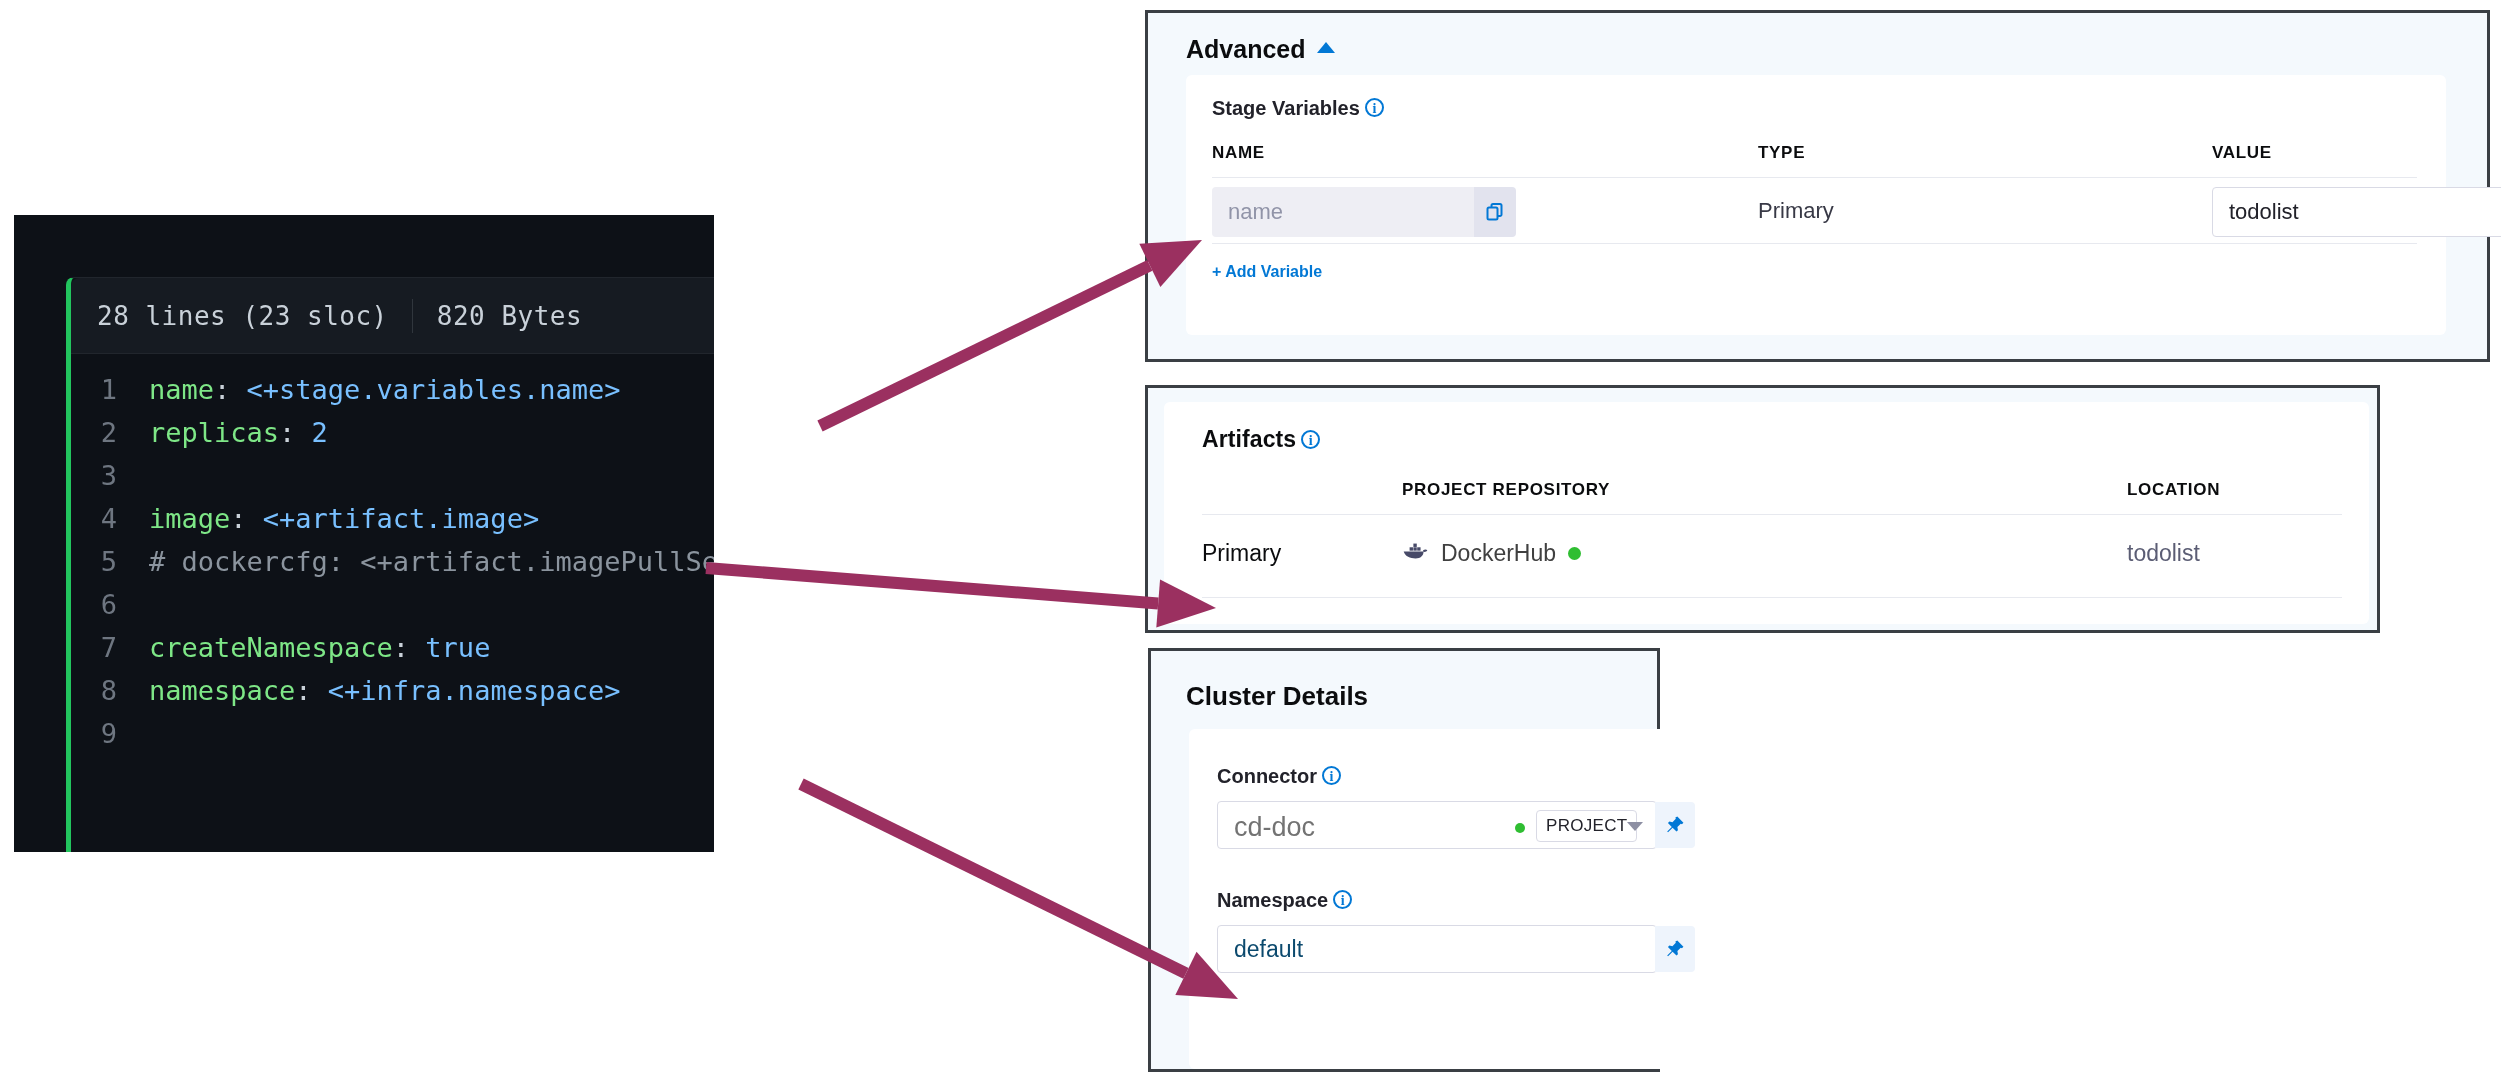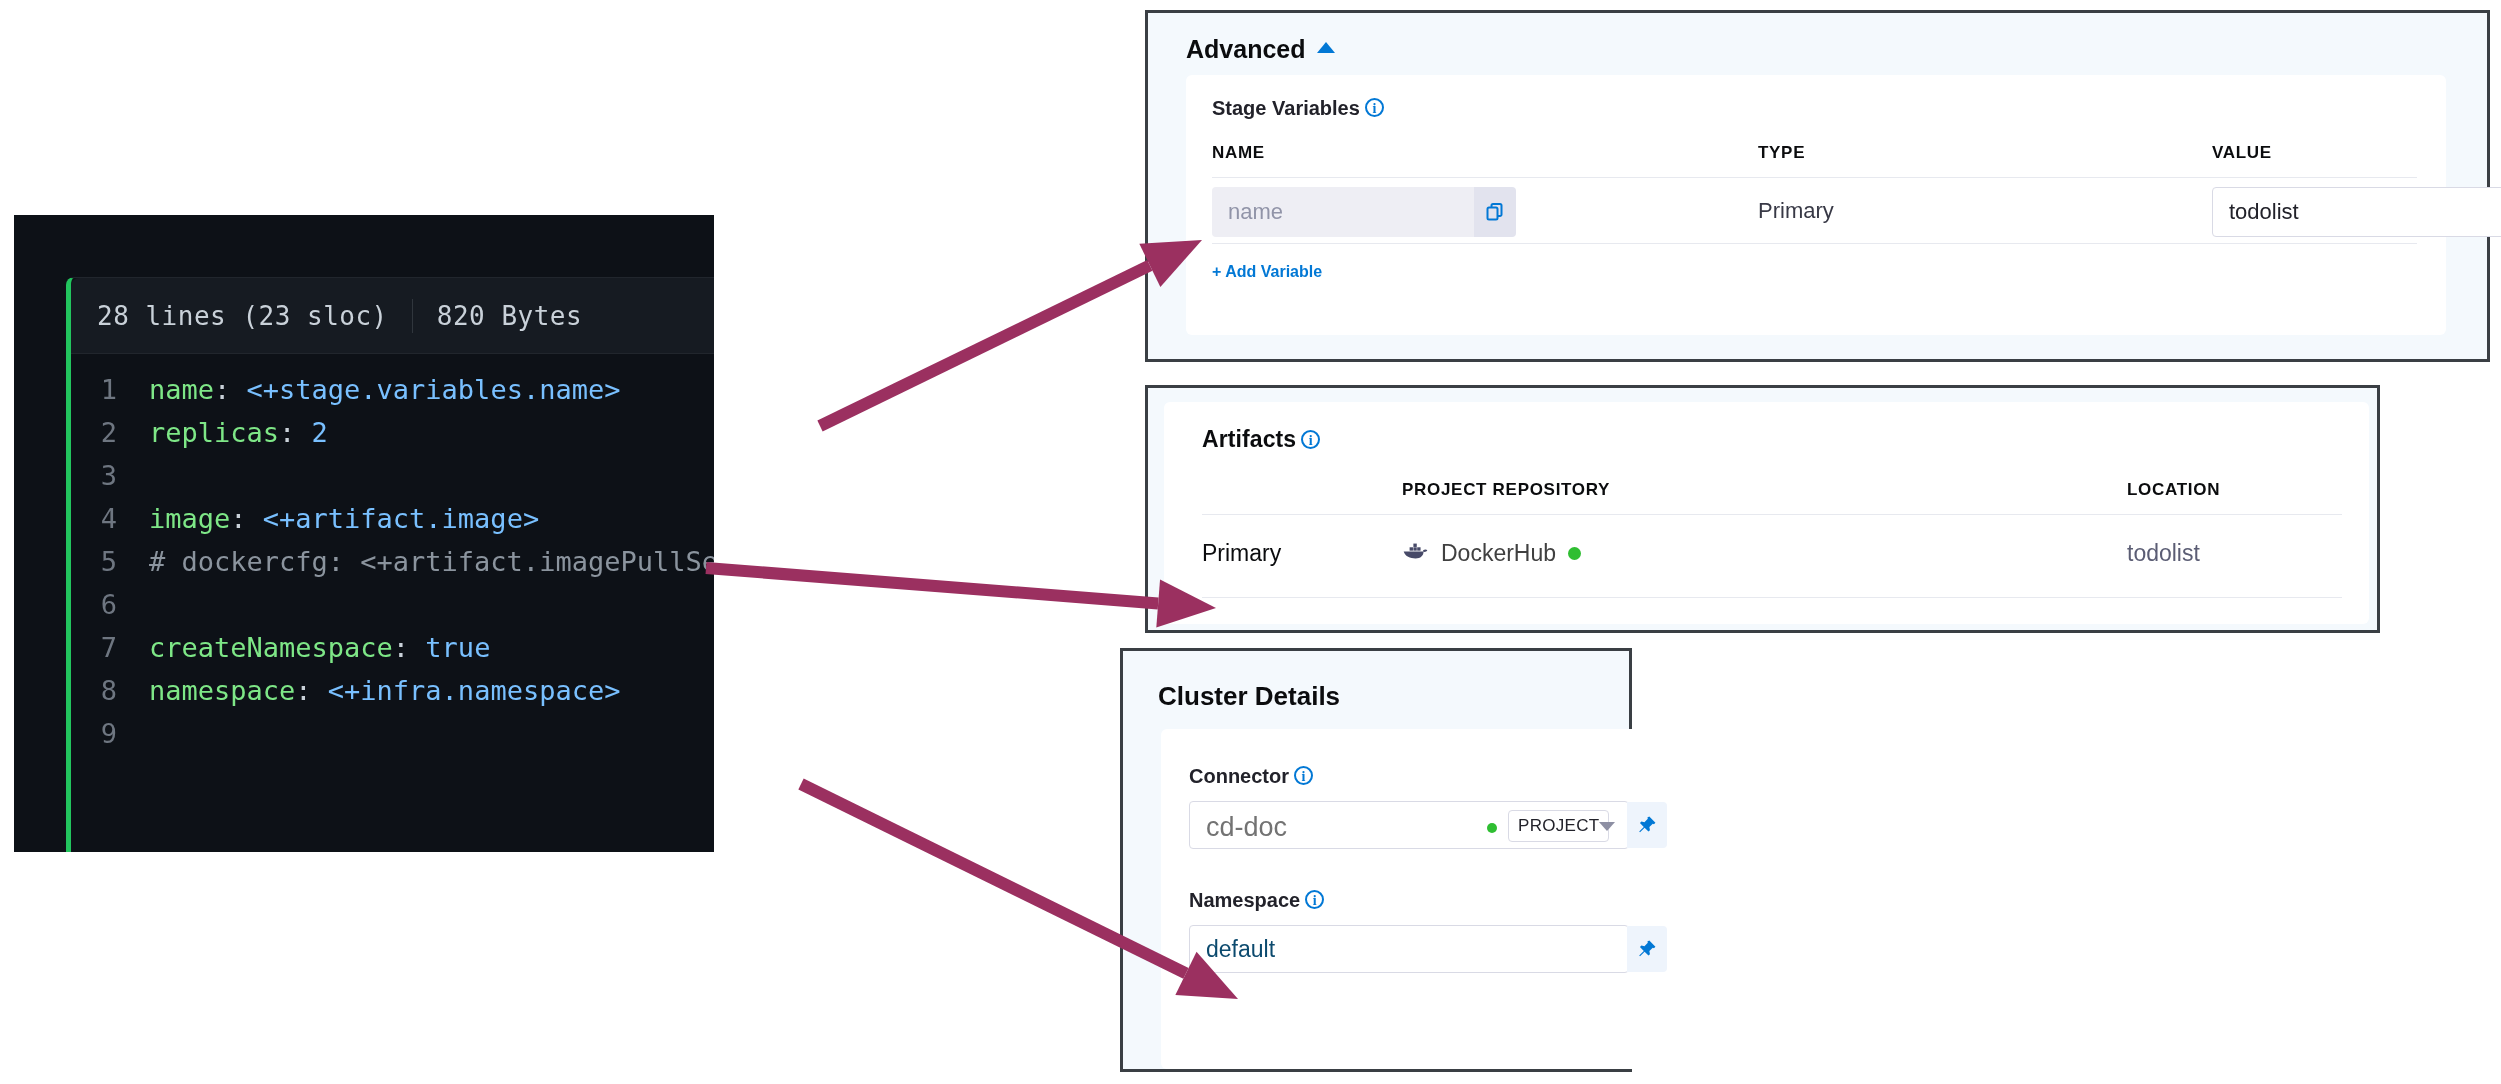--- a/index.html
+++ b/index.html
@@ -195,21 +195,21 @@
   #art-rule1 { position: absolute; left: 38px; top: 112px; width: 1140px; }
   #art-rule2 { position: absolute; left: 38px; top: 195px; width: 1140px; }
   #art-row { position: absolute; left: 38px; top: 138px; width: 1140px; height: 34px; }
   .art-primary { position: absolute; left: 0; font-size: 23px; color: #0b0c0e; }
   .art-repo { position: absolute; left: 200px; display: flex; align-items: center; gap: 12px; }
   .art-repo-name { font-size: 23px; color: #404040; text-align: right; }
   .art-loc { position: absolute; left: 925px; font-size: 23px; color: #5b5d74; }
   .green-dot { width: 13px; height: 13px; border-radius: 50%; background: #2fbe32; }
 
   
-  #panel-cluster { left: 1120px; top: 648px; width: 512px; height: 424px; }
+  #panel-cluster { left: 1148px; top: 648px; width: 512px; height: 424px; }
   #cd-title { position: absolute; left: 35px; top: 30px; font-size: 26px; font-weight: bold; color: #0b0c0e; }
   #cd-card { position: absolute; left: 38px; top: 78px; width: 500px; height: 340px; }
   #conn-label { position: absolute; left: 28px; top: 36px; }
   #conn-box {
     position: absolute; left: 28px; top: 72px; width: 440px; height: 48px;
     background: #ffffff; border: 1px solid #d9dae5; border-radius: 4px;
     box-sizing: border-box;
   }
   #conn-value { position: absolute; left: 16px; top: 10px; font-size: 27px; color: #737373; }
   #conn-dot { position: absolute; left: 297px; top: 21px; width: 10px; height: 10px; border-radius: 50%; background: #2fbe32; }

